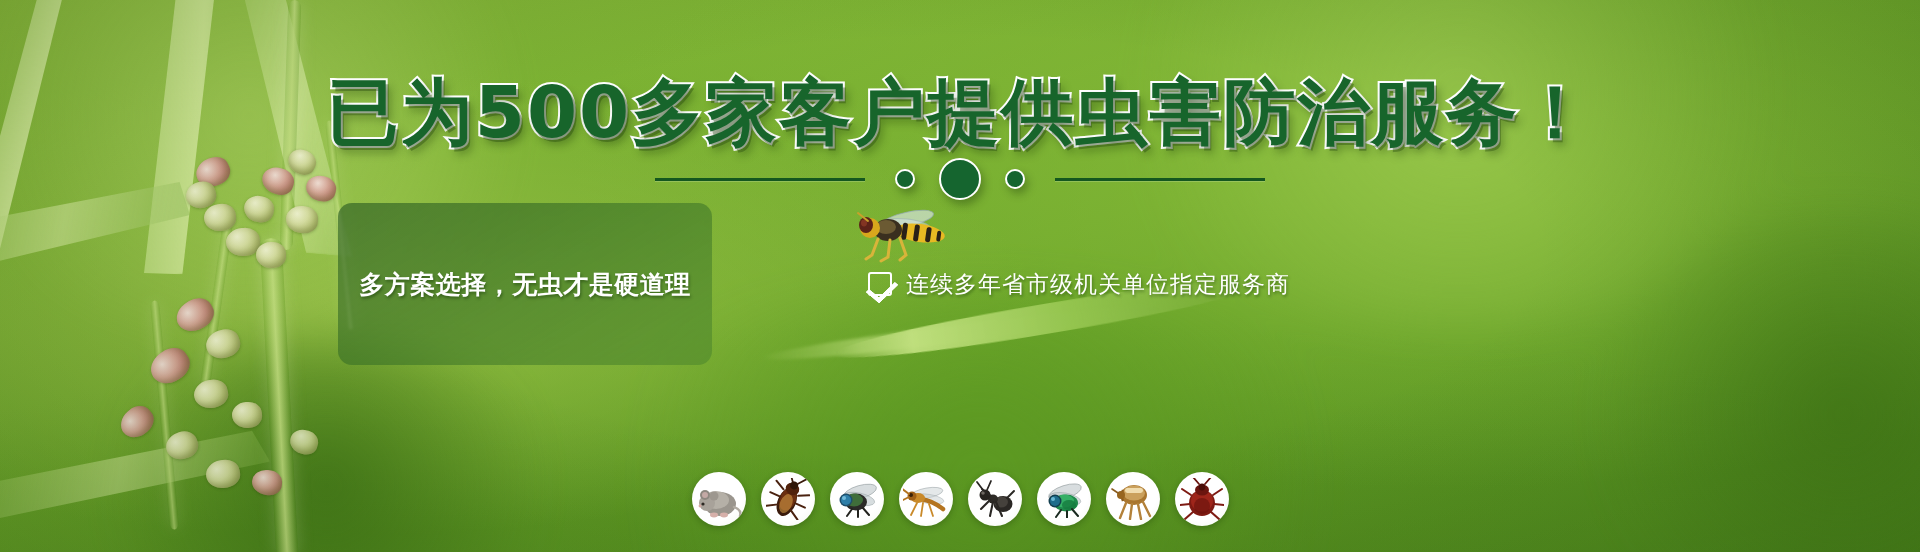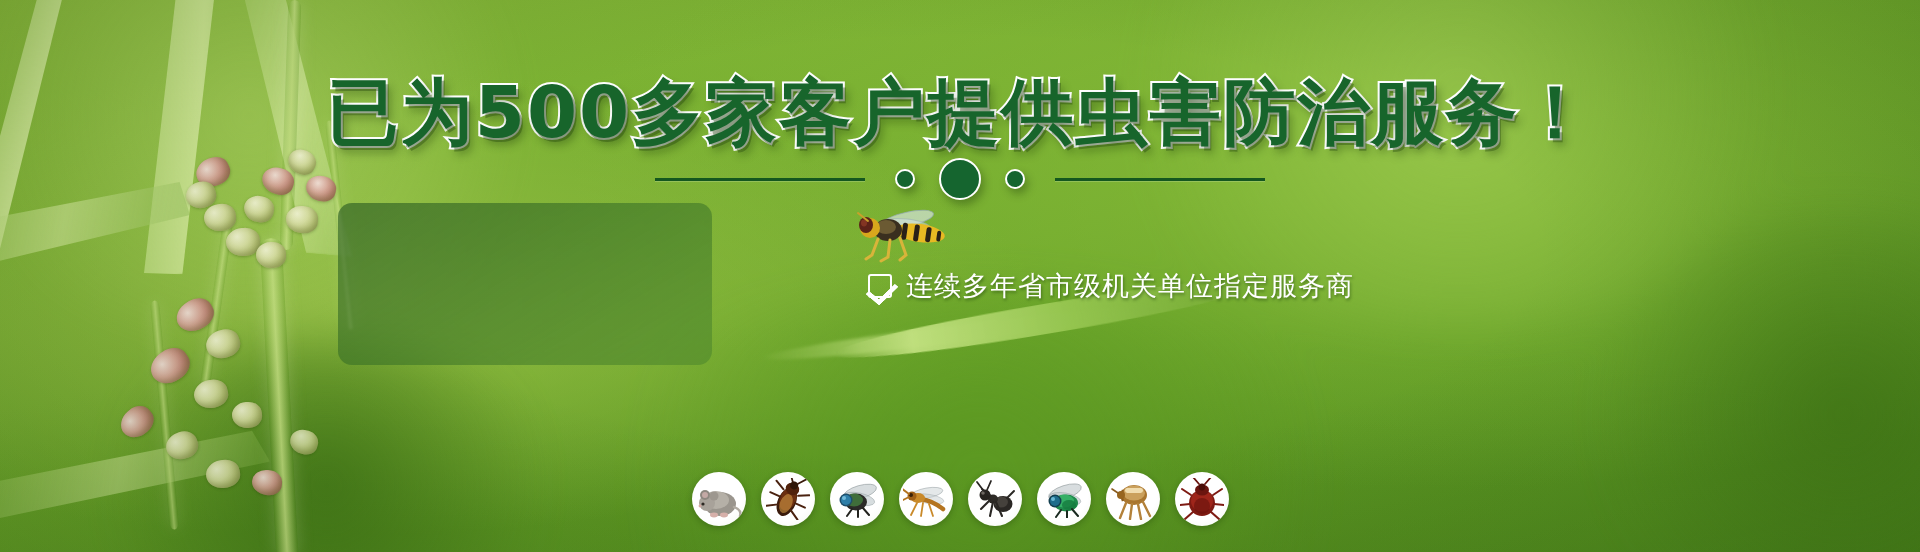--- a/index.html
+++ b/index.html
@@ -143,21 +143,21 @@
     border:2px solid #ffffff; border-radius:3px;
   }
   .check-box::after {
     content:""; position:absolute;
     left:3px; top:1px; width:13px; height:22px;
     border-right:5px solid #ffffff; border-bottom:5px solid #ffffff;
     transform:rotate(40deg) skewX(-6deg);
     border-radius:1px;
   }
   .check-text {
-    color:#ffffff; font-size:27px; letter-spacing:1px; white-space:nowrap;
+    color:#ffffff; font-size:23px; letter-spacing:1px; white-space:nowrap;
     font-family:"DejaVu Sans","Liberation Sans",sans-serif;
     text-shadow:1px 2px 3px rgba(10,40,0,.42);
     line-height:1;
   }
 
   
   .pests {
     position:absolute; left:0; right:0; bottom:26px;
     display:flex; justify-content:center; align-items:flex-end; gap:15px;
   }
@@ -263,20 +263,21 @@
     <span class="dots">
       <span class="dot sm"></span>
       <span class="dot lg"></span>
       <span class="dot sm"></span>
     </span>
     <span class="div-line"></span>
   </div>
 
   <div class="panel"></div>
   <div class="panel-lines">
+    <span class="pl pl2">多方案选择，无虫才是硬道理</span>
   </div>
 
   <div class="checklist">
     <div class="check-row">
       <span class="check-box"></span>
       <span class="check-text">连续多年省市级机关单位指定服务商</span>
     </div>
   </div>
 
   <div class="pests">

